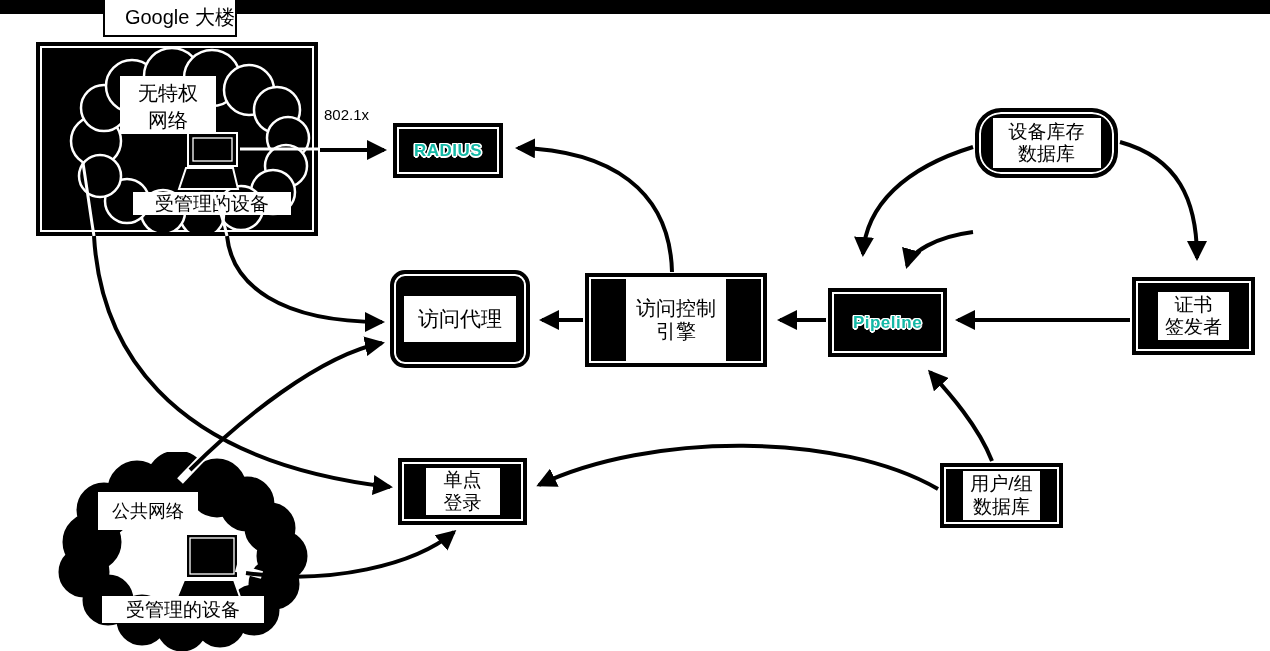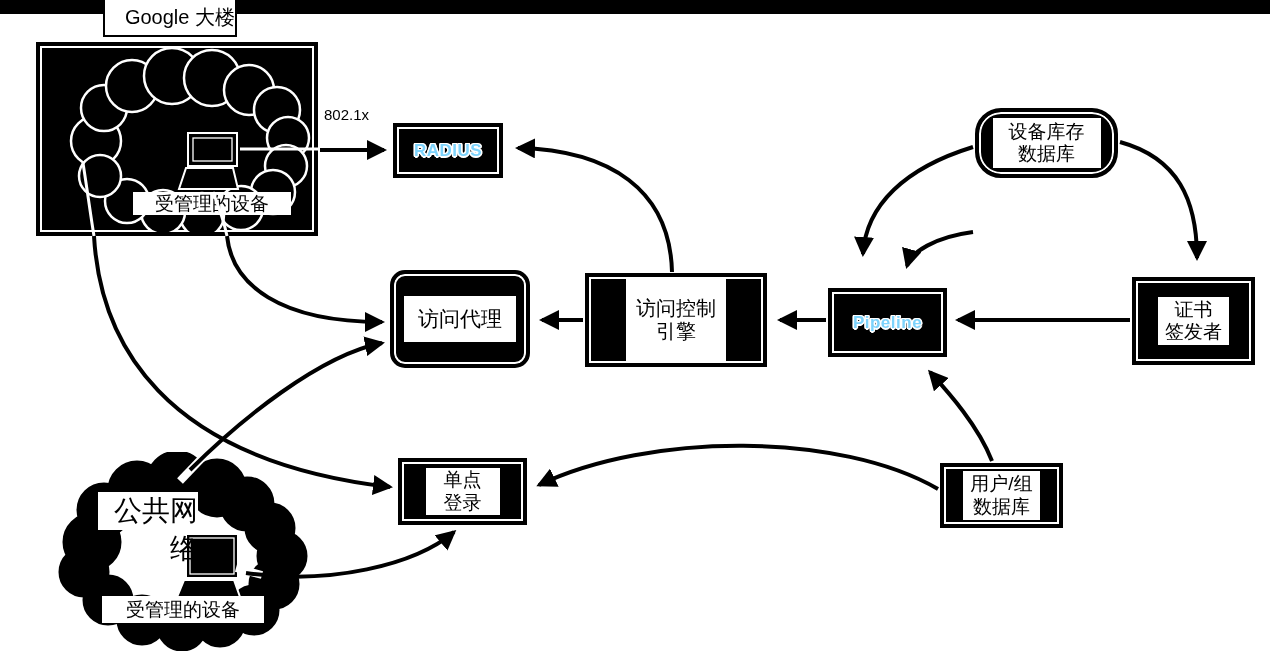--- a/index.html
+++ b/index.html
@@ -8,41 +8,41 @@
   
   .topbar{position:absolute;left:0;top:0;width:1270px;height:14px;background:#000;}
   .building-label{position:absolute;left:103px;top:0;width:134px;height:37px;background:#fff;
          border:2px solid #000;border-top:none;box-sizing:border-box;
          display:flex;align-items:center;justify-content:flex-end;font-size:20px;z-index:20;}
   
   .node{position:absolute;box-sizing:border-box;background:#000;border:4px solid #000;
         box-shadow:inset 0 0 0 2px #fff;display:flex;align-items:center;justify-content:center;z-index:10;}
   .plate{background:#fff;color:#000;text-align:center;font-size:20px;line-height:1.16;padding:19px 10px;}
   .plate.small{font-size:19px;padding:2px 7px;}
-  .ghost{color:#7dd3fc;font-weight:700;font-size:17px;letter-spacing:.5px;
+  .ghost{color:#14b8a6;font-weight:700;font-size:17px;letter-spacing:.5px;
          text-shadow:-1.2px -1.2px 0 #fff,1.2px -1.2px 0 #fff,-1.2px 1.2px 0 #fff,1.2px 1.2px 0 #fff,
                      0 -1.5px 0 #fff,0 1.5px 0 #fff,-1.5px 0 0 #fff,1.5px 0 0 #fff;}
   
   #net-top{left:36px;top:42px;width:282px;height:194px;}
   #radius{left:393px;top:123px;width:110px;height:55px;}
   #proxy{left:390px;top:270px;width:140px;height:98px;border-radius:15px;}
   #engine{left:585px;top:273px;width:182px;height:94px;}
   #pipeline{left:828px;top:288px;width:119px;height:69px;}
   #devdb{left:975px;top:108px;width:143px;height:70px;border-radius:26px;}
   #trust{left:975px;top:210px;width:122px;height:63px;}
-  #cert{left:1132px;top:277px;width:123px;height:88px;}
+  #cert{left:1132px;top:277px;width:123px;height:78px;}
   #sso{left:398px;top:458px;width:129px;height:67px;}
   #userdb{left:940px;top:463px;width:123px;height:65px;}
   
   .abs{position:absolute;}
   .innerplate{position:absolute;background:#fff;color:#000;text-align:center;z-index:5;}
   #lbl-unpriv{left:80px;top:30px;width:96px;height:58px;font-size:20px;line-height:1.35;padding-top:4px;box-sizing:border-box;}
   #lbl-managed-top{left:93px;top:146px;width:158px;height:23px;font-size:19px;line-height:23px;}
   
-  #lbl-public{left:98px;top:492px;width:100px;height:38px;font-size:28px;line-height:38px;z-index:6;text-align:right;}
+  #lbl-public{left:98px;top:492px;width:100px;height:38px;font-size:18px;line-height:38px;z-index:6;}
   #lbl-managed-bot{left:102px;top:596px;width:162px;height:27px;font-size:19px;line-height:27px;z-index:6;}
   #lbl-8021x{position:absolute;left:324px;top:106px;font-size:15px;z-index:12;}
   #arrows{position:absolute;left:0;top:0;z-index:50;pointer-events:none;}
   svg{display:block;}
 </style>
 </head>
 <body>
 
 <div id="stage">
 
@@ -71,20 +71,24 @@
         <circle cx="60" cy="130" r="21"></circle>
       </g>
     </svg>
     <svg class="abs" width="72" height="66" viewBox="0 0 72 66" style="left:136px;top:82px;">
       <g fill="#000" stroke="#fff" stroke-width="2">
         <rect x="12" y="5" width="49" height="33"></rect>
         <rect x="17" y="10" width="39" height="23" stroke-width="1.3"></rect>
         <path d="M10,40 L57,40 L62,61 L3,61 Z"></path>
       </g>
     </svg>
+    <div class="innerplate" id="lbl-unpriv">
+      <span>无特权</span><br>
+      <span>网络</span>
+    </div>
     <div class="innerplate" id="lbl-managed-top">
       <span>受管理的设备</span>
     </div>
   </div>
 
   <svg class="abs" width="270" height="200" viewBox="0 0 270 200" style="left:40px;top:452px;">
     <g fill="#000" stroke="#000" stroke-width="3">
       <circle cx="52" cy="90" r="28"></circle>
         <circle cx="64" cy="58" r="26"></circle>
       <circle cx="97" cy="38" r="28"></circle>

